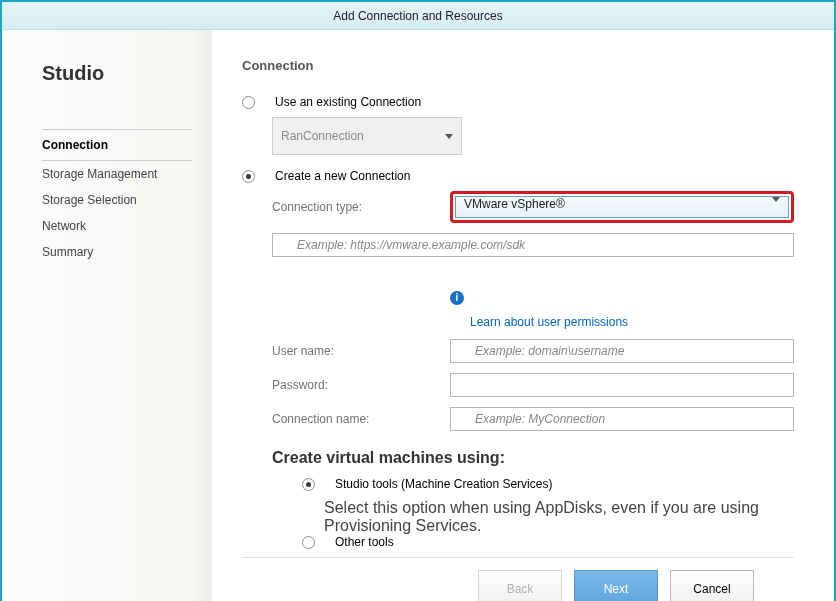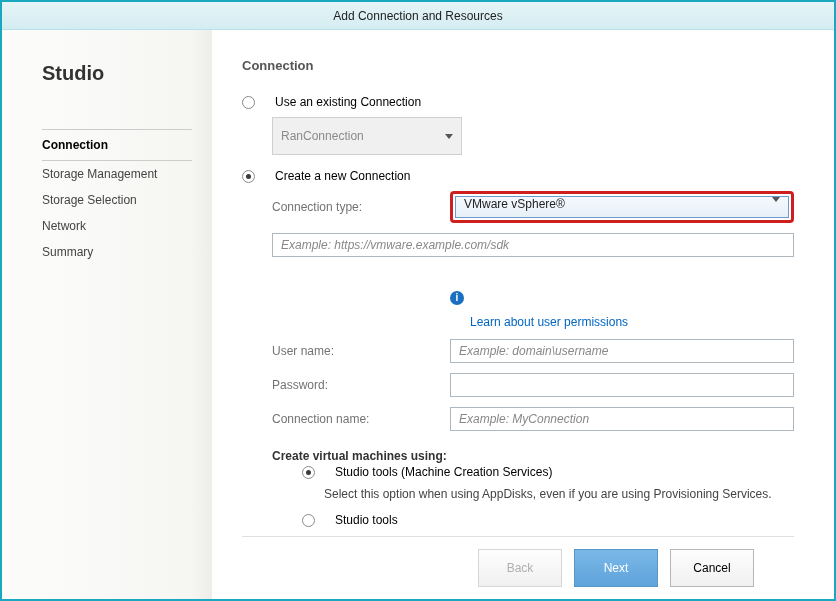--- a/index.html
+++ b/index.html
@@ -135,21 +135,21 @@
   .chevron {
     width: 0; height: 0;
     border-left: 4px solid transparent;
     border-right: 4px solid transparent;
     border-top: 5px solid #555;
   }
   .text-input {
     width: 100%;
     height: 24px;
     border: 1px solid #aeb7bd;
-    padding: 0 8px;
+    padding: 0 24px;
     font-size: 12px;
     font-style: italic;
     color: #888;
     font-family: inherit;
   }
   .text-input::placeholder { color: #888; font-style: italic; }
   .text-input.plain { font-style: normal; }
   .learn-row {
     display: flex;
     align-items: center;
@@ -164,28 +164,27 @@
     font-weight: bold;
     font-size: 10px;
     text-align: center;
     line-height: 14px;
   }
   .link { color: #0066c0; cursor: pointer; margin-top: 48px; }
   .subsection {
     margin-top: 18px;
     font-weight: 700;
     color: #333;
-    font-size: 12px;
-    margin-bottom: 2px;
+    font-size: 16px;
+    margin-bottom: 10px;
   }
   .sub-desc {
     margin-left: 22px;
     color: #444;
-    font-size: 12px;
-    margin-bottom: 12px;
+    font-size: 16px;
   }
   .button-bar {
     border-top: 1px solid #e0e0e0;
     padding: 12px 40px 12px 0;
     display: flex;
     justify-content: flex-end;
     gap: 12px;
     margin-top: auto;
   }
   .btn {
@@ -293,21 +292,21 @@
         <div class="subsection">Create virtual machines using:</div>
 
         <div class="indented">
           <div class="radio-row">
             <span class="radio checked"></span>
             <span>Studio tools (Machine Creation Services)</span>
           </div>
           <div class="sub-desc">Select this option when using AppDisks, even if you are using Provisioning Services.</div>
           <div class="radio-row">
             <span class="radio"></span>
-            <span>Studio tools</span>
+            <span>Other tools</span>
           </div>
         </div>
       </div>
 
       <div class="button-bar">
         <button class="btn disabled">Back</button>
         <button class="btn primary">Next</button>
         <button class="btn">Cancel</button>
       </div>
 

